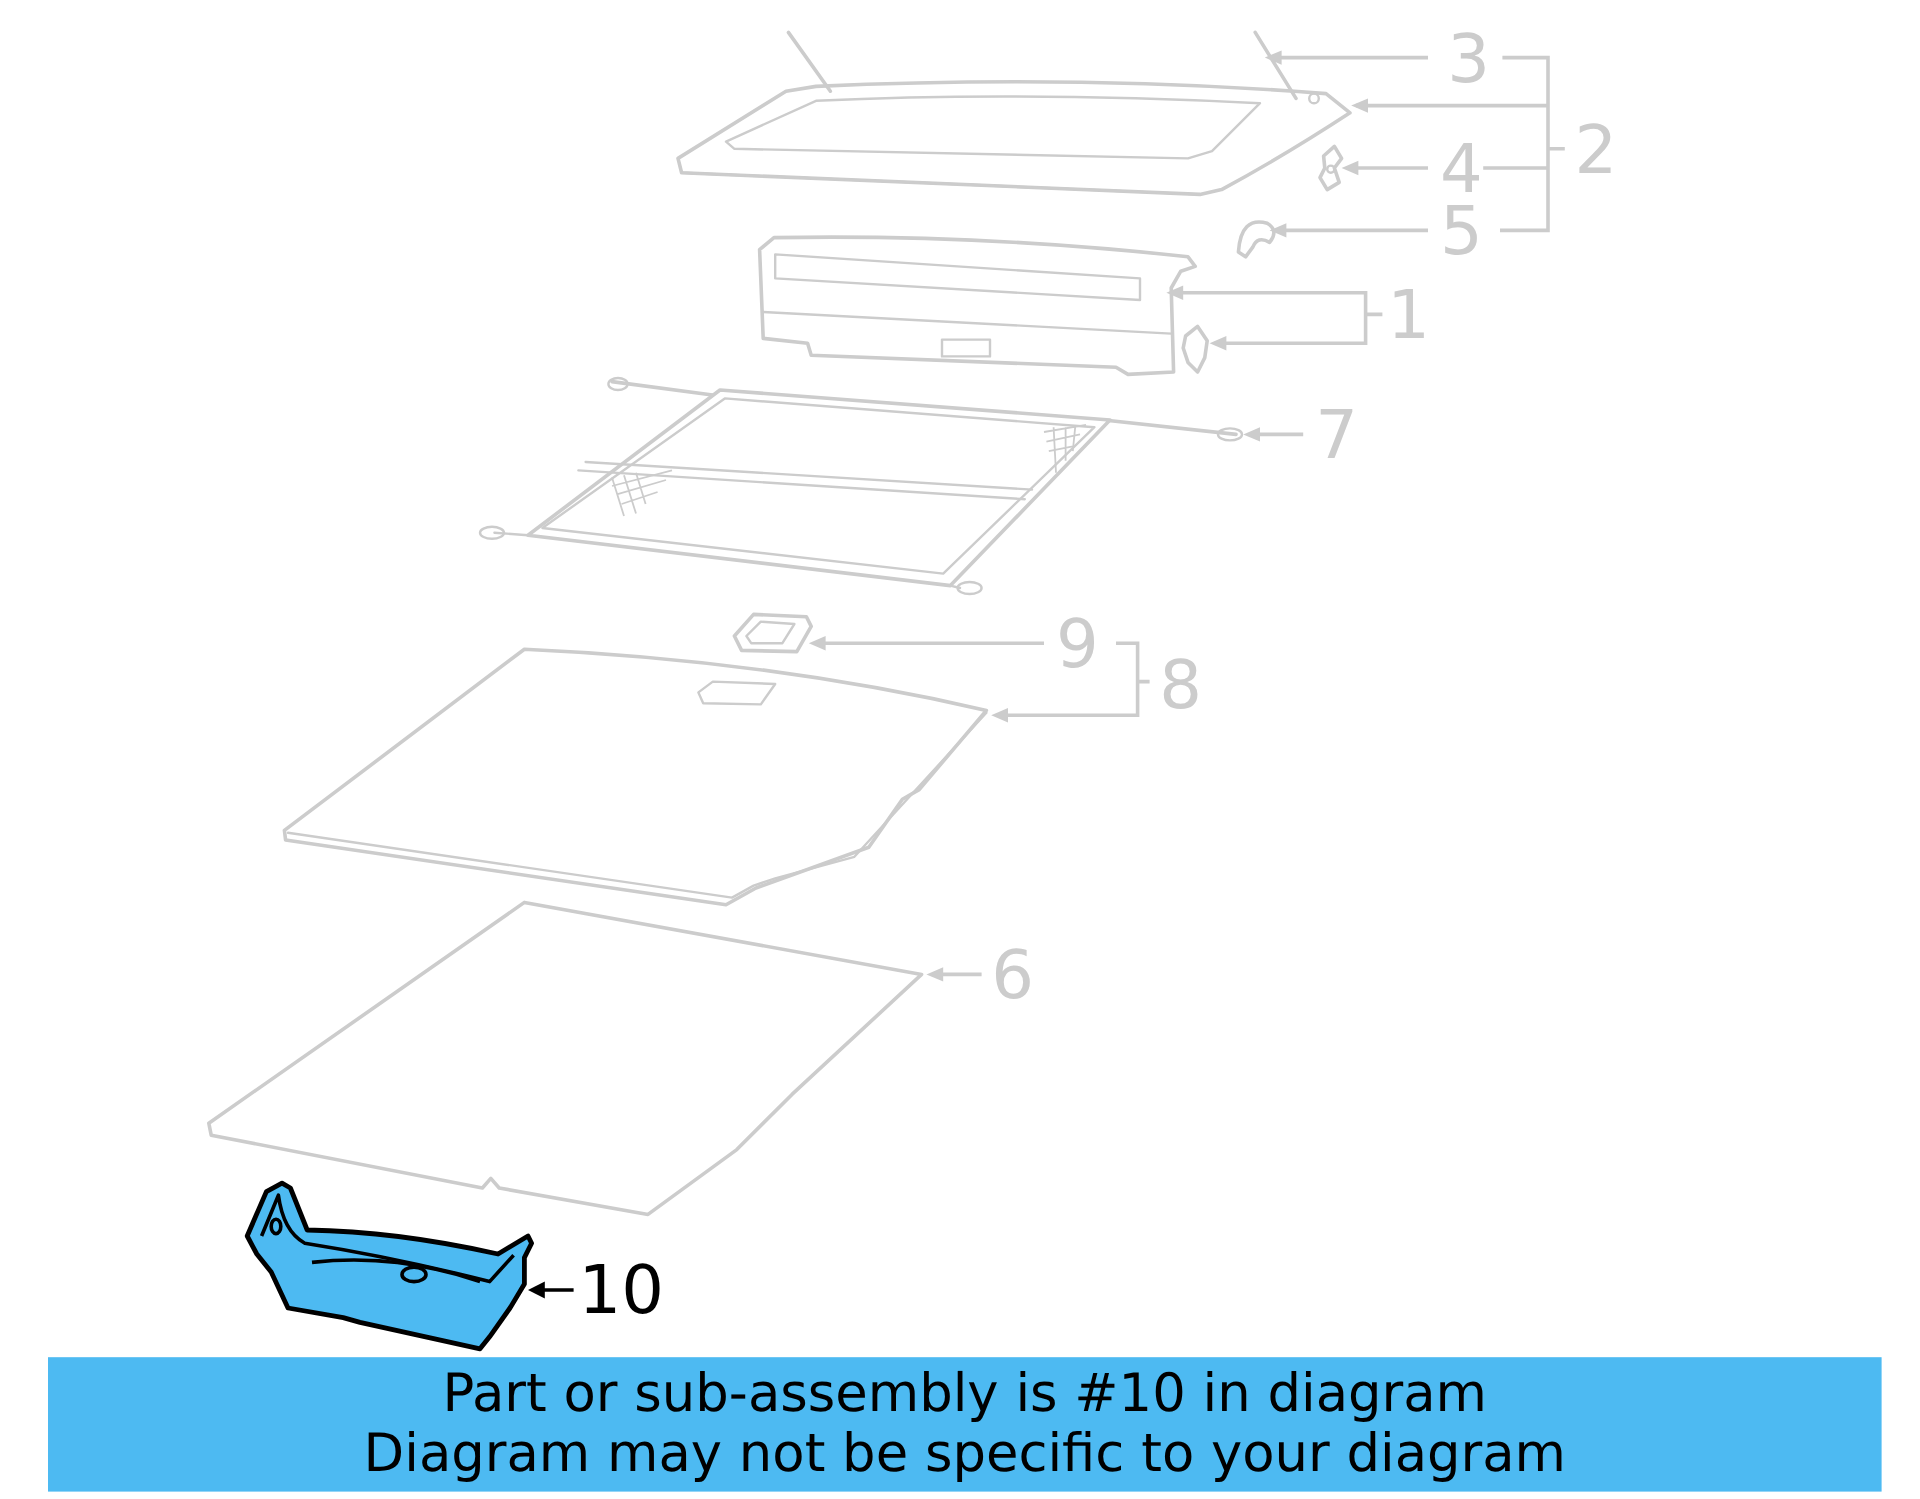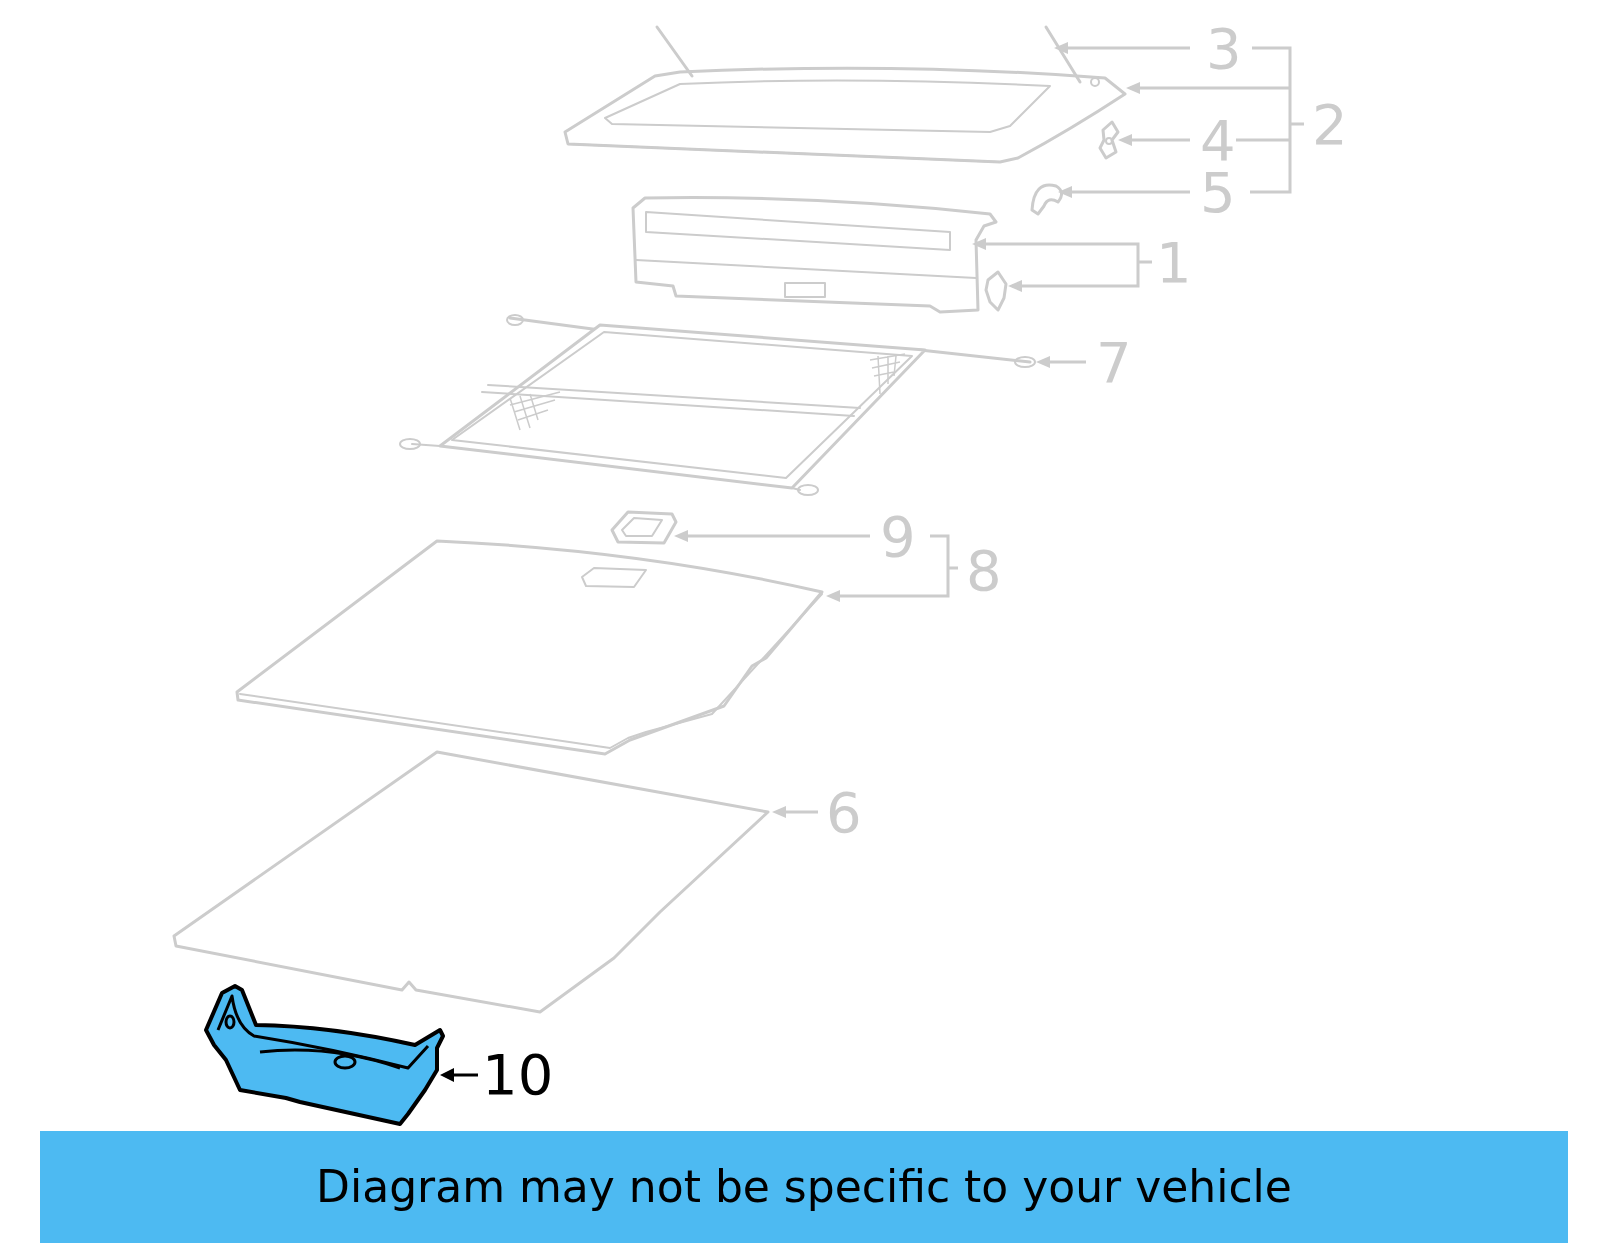--- a/index.html
+++ b/index.html
@@ -144,14 +144,15 @@
     <text class="callout" x="826" y="832">6</text>
   </g>
   <g>
     <line class="leader active" x1="448" y1="1075" x2="478" y2="1075"></line>
     <polygon class="arrowhead active" points="440,1075 454,1068 454,1082"></polygon>
     <text class="callout active" x="482" y="1094">10</text>
   </g>
 </svg>
 
 <div class="banner">
-  <div>Diagram may not be specific to your vehicle</div>
+  <div>Part or sub-assembly is #10 in diagram</div>
+  <div>Diagram may not be specific to your diagram</div>
 </div>
 
 </body></html>

